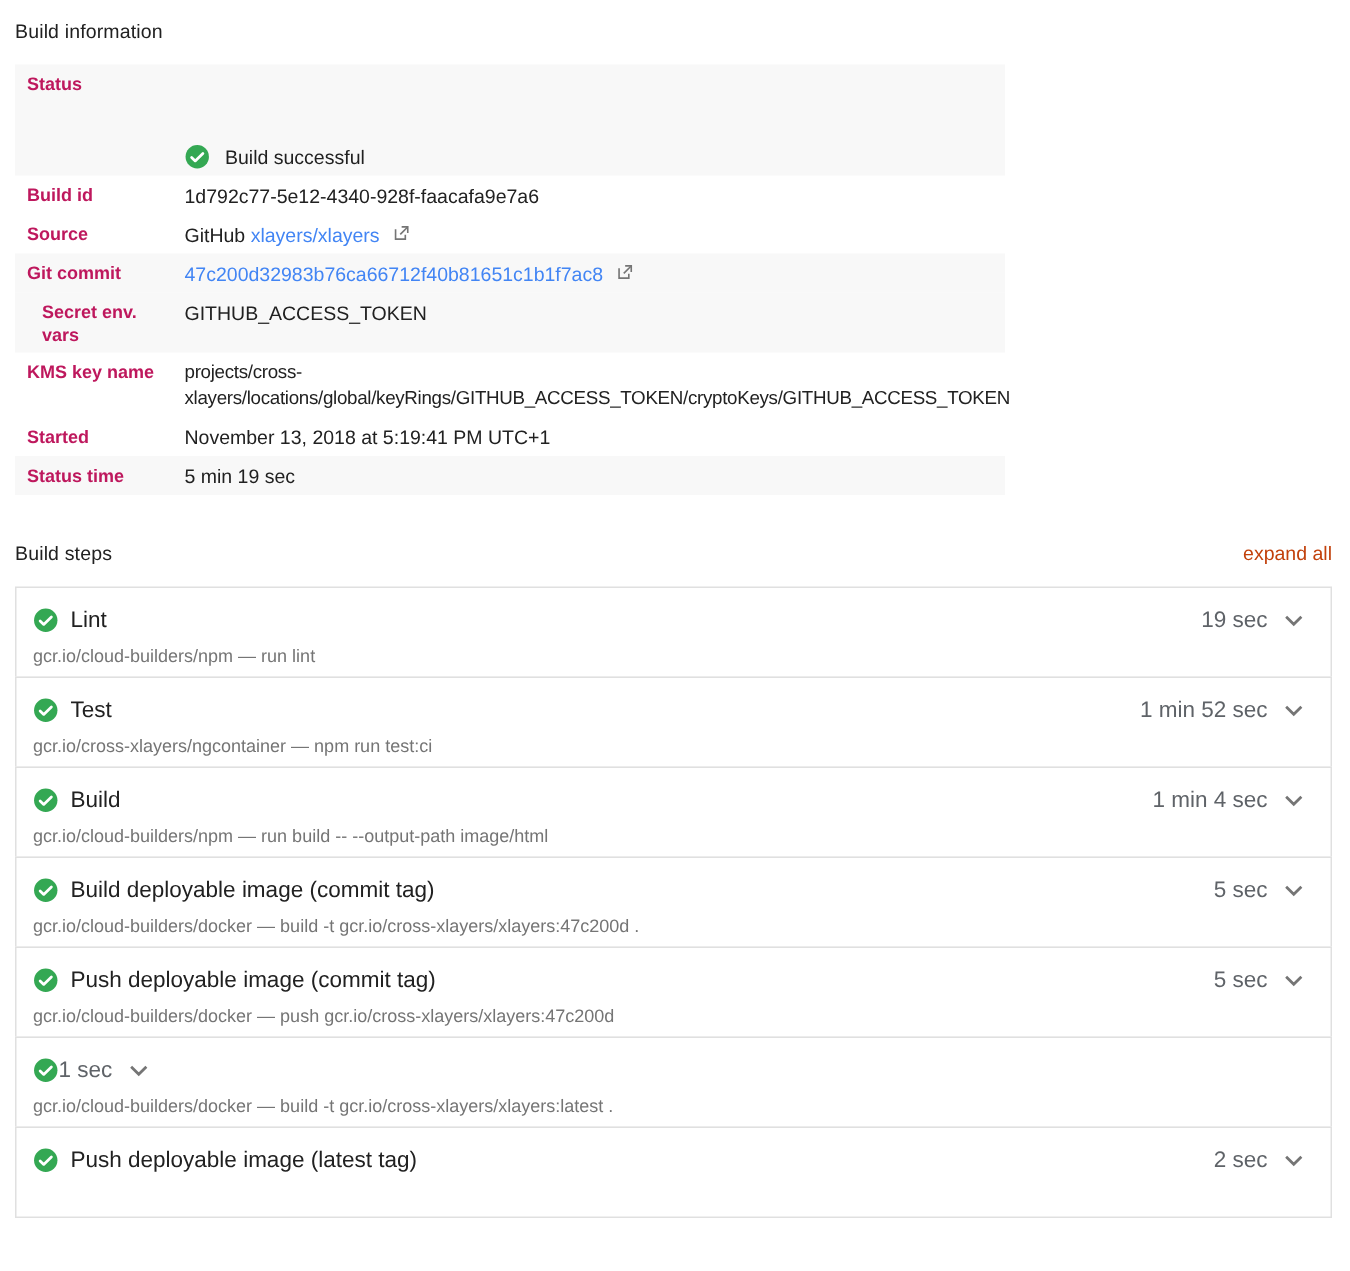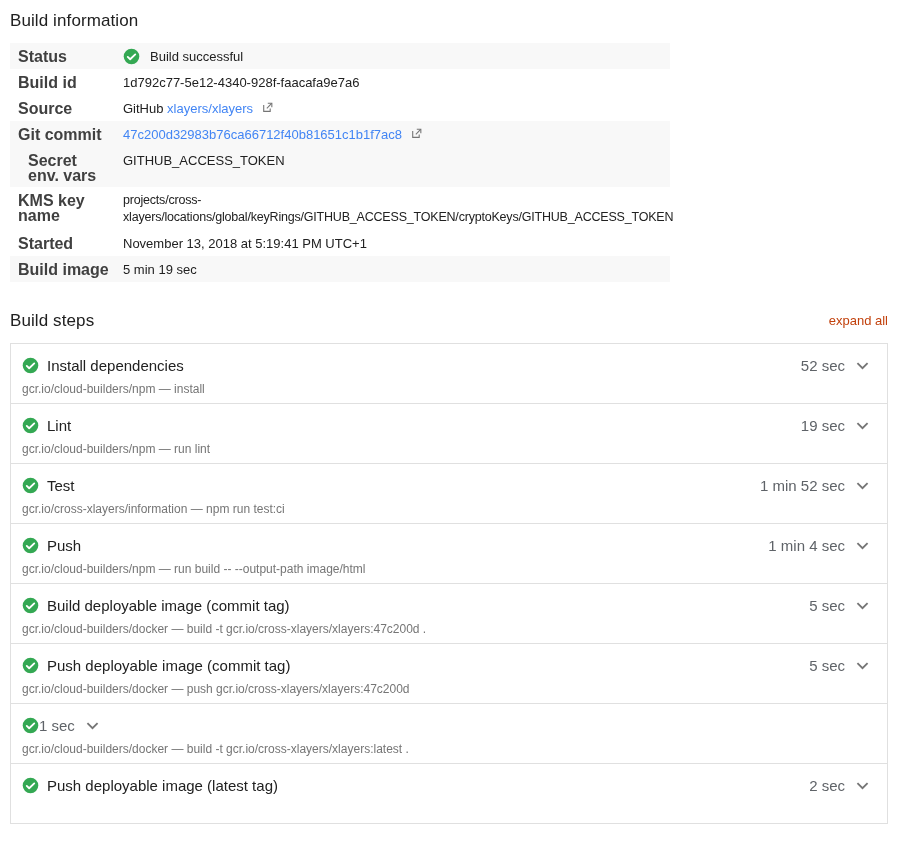--- a/index.html
+++ b/index.html
@@ -6,36 +6,36 @@
   html, body { margin: 0; padding: 0; }
   body {
     width: 900px; height: 847px; overflow: hidden;
     background: #ffffff; color: #212121;
     font-family: "Liberation Sans", sans-serif;
     -webkit-font-smoothing: antialiased;
   }
   .page { padding: 10px 12px 0 10px; }
 
   .section-title {
-    font-size: 17px; font-weight: 400; margin: 0; color: #212121;
+    font-size: 13px; font-weight: 400; margin: 0; color: #212121;
     letter-spacing: 0.1px; line-height: 22px;
   }
 
   
   .info-table { width: 660px; margin-top: 11px; }
   .info-row { display: flex; padding: 4px 0; min-height: 24px; }
   .info-row.alt { background: #f8f8f8; }
   .info-label {
     width: 113px; flex: none; padding-left: 8px; padding-top: 2px;
-    font-size: 16px; font-weight: bold; line-height: 15px; color: #404040;
+    font-size: 12px; font-weight: bold; line-height: 15px; color: #be185d;
   }
   .info-label.indent { padding-left: 18px; padding-right: 14px; }
   .info-value { flex: 1; font-size: 13px; line-height: 17px; padding-top: 1px; overflow-wrap: break-word; }
   .info-value.kms { font-size: 12.5px; letter-spacing: -0.2px; line-height: 17px; }
-  .status-value { display: flex; align-items: center; }
+  .status-value { display: flex; align-items: center; margin-top: 48px; }
   .status-text { margin-left: 10px; }
 
   .check-icon { width: 17px; height: 17px; flex: none; display: inline-block; }
   .check-icon svg { width: 100%; height: 100%; display: block; }
 
   .link { color: #4285f4; text-decoration: none; cursor: pointer; }
   .images-links .link { display: block; line-height: 21px; }
 
   .ext-icon { display: inline-block; width: 13px; height: 13px; margin-left: 8px; vertical-align: -1px; cursor: pointer; }
   .ext-icon svg { width: 100%; height: 100%; display: block; }
@@ -132,50 +132,33 @@
       <div class="info-label">KMS key name</div>
       <div class="info-value kms">projects/cross-xlayers/locations/global/keyRings/GITHUB_ACCESS_TOKEN/cryptoKeys/GITHUB_ACCESS_TOKEN</div>
     </div>
 
     <div class="info-row">
       <div class="info-label">Started</div>
       <div class="info-value">November 13, 2018 at 5:19:41 PM UTC+1</div>
     </div>
 
     <div class="info-row alt">
-      <div class="info-label">Build image</div>
+      <div class="info-label">Status time</div>
       <div class="info-value">5 min 19 sec</div>
     </div>
 
   </div>
 
   <div class="steps-header">
     <h2 class="section-title">Build steps</h2>
     <a class="expand-all">expand all</a>
   </div>
 
   <div class="steps-list">
 
-    <div class="step-card">
-      <div class="step-head">
-        <span class="check-icon">
-            <svg viewBox="0 0 24 24">
-              <use href="#icon-check-circle"></use>
-            </svg>
-          </span>
-        <span class="step-title">Install dependencies</span>
-        <span class="step-duration">52 sec</span>
-        <span class="chevron-icon">
-            <svg viewBox="0 0 24 24">
-              <use href="#icon-expand-more"></use>
-            </svg>
-          </span>
-      </div>
-      <div class="step-cmd">gcr.io/cloud-builders/npm — install</div>
-    </div>
 
     <div class="step-card">
       <div class="step-head">
         <span class="check-icon">
             <svg viewBox="0 0 24 24">
               <use href="#icon-check-circle"></use>
             </svg>
           </span>
         <span class="step-title">Lint</span>
         <span class="step-duration">19 sec</span>
@@ -196,31 +179,31 @@
             </svg>
           </span>
         <span class="step-title">Test</span>
         <span class="step-duration">1 min 52 sec</span>
         <span class="chevron-icon">
             <svg viewBox="0 0 24 24">
               <use href="#icon-expand-more"></use>
             </svg>
           </span>
       </div>
-      <div class="step-cmd">gcr.io/cross-xlayers/information — npm run test:ci</div>
-    </div>
-
-    <div class="step-card">
-      <div class="step-head">
-        <span class="check-icon">
-            <svg viewBox="0 0 24 24">
-              <use href="#icon-check-circle"></use>
-            </svg>
-          </span>
-        <span class="step-title">Push</span>
+      <div class="step-cmd">gcr.io/cross-xlayers/ngcontainer — npm run test:ci</div>
+    </div>
+
+    <div class="step-card">
+      <div class="step-head">
+        <span class="check-icon">
+            <svg viewBox="0 0 24 24">
+              <use href="#icon-check-circle"></use>
+            </svg>
+          </span>
+        <span class="step-title">Build</span>
         <span class="step-duration">1 min 4 sec</span>
         <span class="chevron-icon">
             <svg viewBox="0 0 24 24">
               <use href="#icon-expand-more"></use>
             </svg>
           </span>
       </div>
       <div class="step-cmd">gcr.io/cloud-builders/npm — run build -- --output-path image/html</div>
     </div>
 

